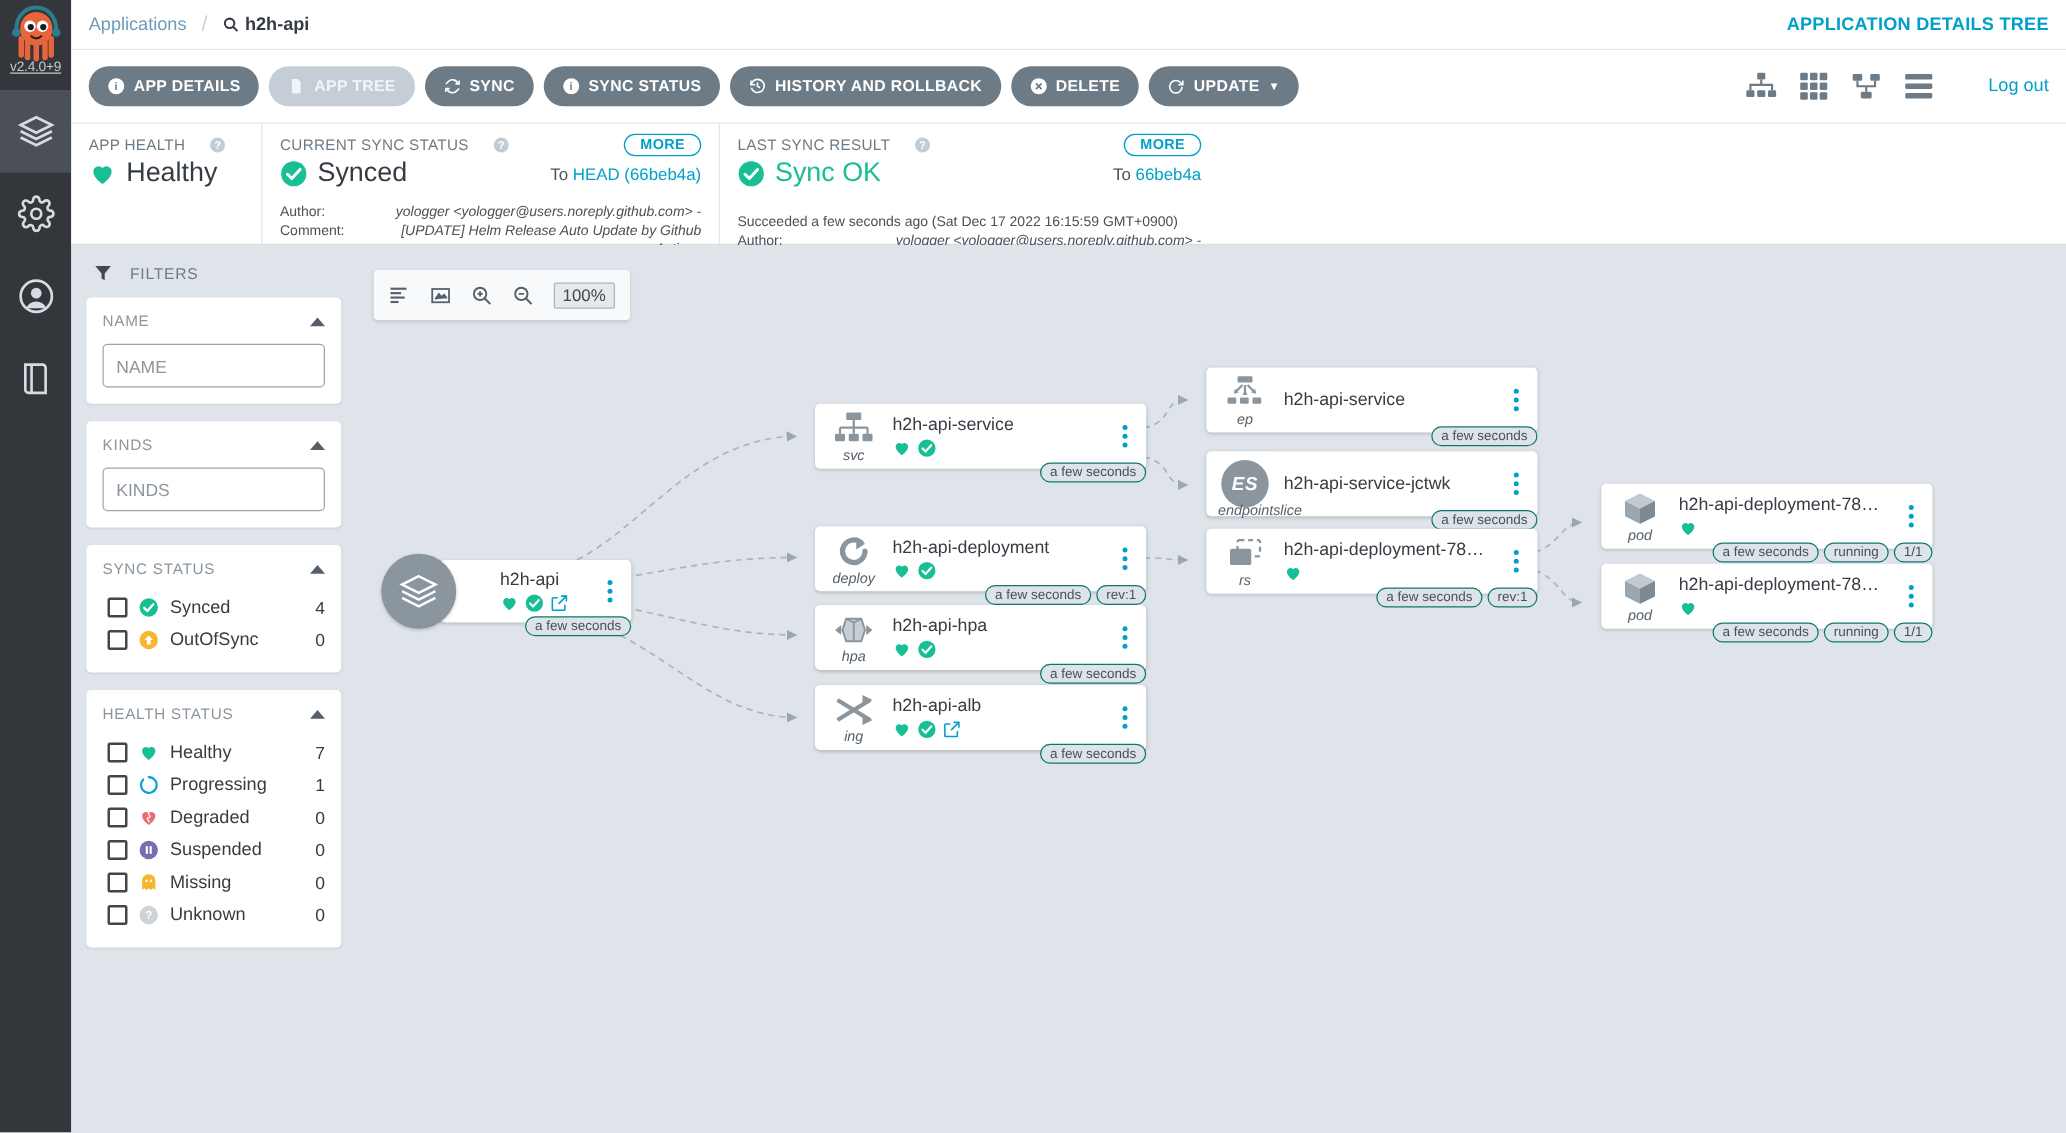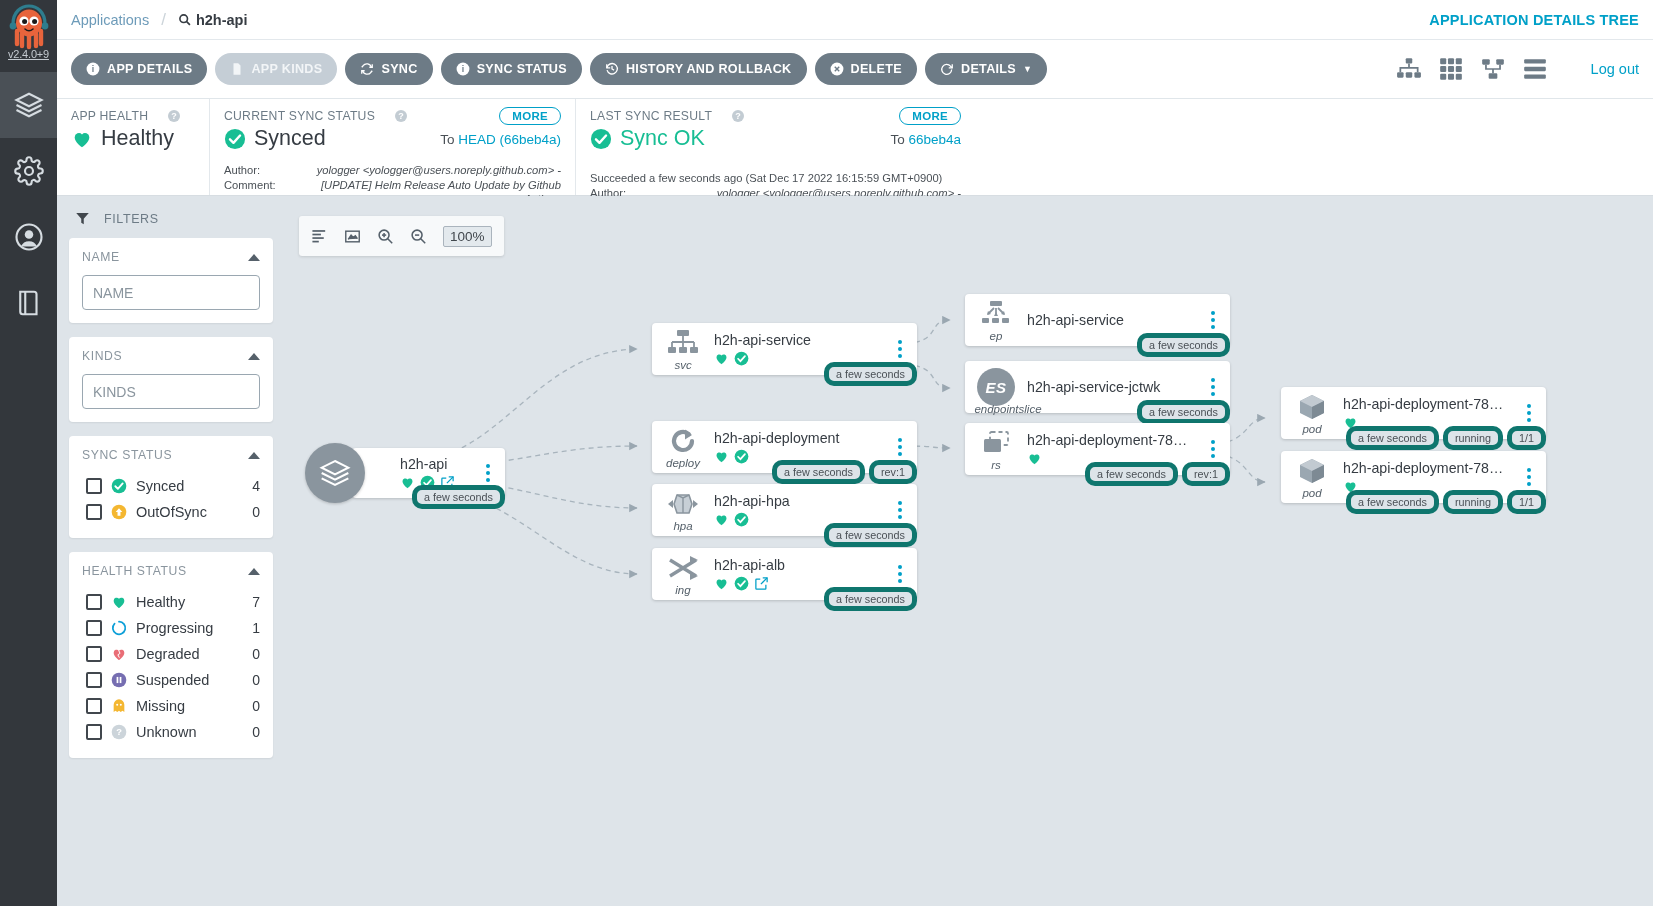--- a/index.html
+++ b/index.html
@@ -196,21 +196,21 @@
   .node .nstatus svg { width: 15px; height: 15px; }
   .kebab {
     width: 22px; flex: none; display: flex; flex-direction: column; align-items: center;
     gap: 3px; cursor: pointer; margin-right: 6px;
   }
   .kebab i { width: 4px; height: 4px; border-radius: 50%; background: #00a0c8; display: block; }
   .badges {
     position: absolute; right: 0; bottom: -11px; display: flex; gap: 4px; align-items: center;
   }
   .badge {
-    background: #dde4e9; border: 5px solid #0f766e; border-radius: 10px;
+    background: #dde4e9; border: 1px solid #0f766e; border-radius: 10px;
     font-size: 10.8px; color: #4a5056; padding: 1px 7px; white-space: nowrap;
   }
   .avatar-es {
     width: 38px; height: 38px; border-radius: 50%; background: #8a959e; color: #fff;
     display: flex; align-items: center; justify-content: center;
     font-size: 15px; font-weight: 600; letter-spacing: 0.5px;
   }
   .approot {
     position: absolute; width: 60px; height: 60px; border-radius: 50%;
     background: #8a959e; display: flex; align-items: center; justify-content: center;
@@ -285,21 +285,21 @@
     <svg viewBox="0 0 24 24" fill="currentColor">
       <circle cx="12" cy="12" r="11"></circle>
         <text x="12" y="17" font-size="15" font-weight="700" text-anchor="middle" fill="#6d7b86">i</text>
     </svg>
     <span>APP DETAILS</span>
   </button>
   <button class="abtn disabled">
     <svg viewBox="0 0 24 24" fill="none" stroke="currentColor" stroke-width="2">
       <path d="M6 2h8l4 4v16H6z" fill="currentColor" stroke="none"></path>
     </svg>
-    <span>APP KINDS</span>
+    <span>APP TREE</span>
   </button>
   <button class="abtn">
     <svg viewBox="0 0 24 24" fill="none" stroke="currentColor" stroke-width="2.2">
       <polyline points="21,4 21,9 16,9"></polyline>
         <polyline points="3,20 3,15 8,15"></polyline>
       <path d="M19.5 9A8 8 0 0 0 5.3 6.4L3 9"></path>
         <path d="M4.5 15a8 8 0 0 0 14.2 2.6L21 15"></path>
     </svg>
     <span>SYNC</span>
   </button>
@@ -324,21 +324,21 @@
       <line x1="8.2" y1="8.2" x2="15.8" y2="15.8" stroke="#6d7b86" stroke-width="2.4"></line>
       <line x1="15.8" y1="8.2" x2="8.2" y2="15.8" stroke="#6d7b86" stroke-width="2.4"></line>
     </svg>
     <span>DELETE</span>
   </button>
   <button class="abtn">
     <svg viewBox="0 0 24 24" fill="none" stroke="currentColor" stroke-width="2.2">
       <polyline points="21,4 21,10 15,10"></polyline>
         <path d="M20 13A8.5 8.5 0 1 1 18 7.2L21 10"></path>
     </svg>
-    <span>DETAILS</span>
+    <span>UPDATE</span>
     <span style="font-size:9px">▼</span>
   </button>
 
   <div class="view-icons">
     <svg class="view-icon" viewBox="0 0 24 24" fill="currentColor">
       <rect x="9" y="2" width="6" height="5" rx="1"></rect>
         <rect x="1" y="15" width="6" height="5" rx="1"></rect>
       <rect x="9" y="15" width="6" height="5" rx="1"></rect>
         <rect x="17" y="15" width="6" height="5" rx="1"></rect>
       <path d="M12 7v4M4 15v-4h16v4" fill="none" stroke="currentColor" stroke-width="1.6"></path>

